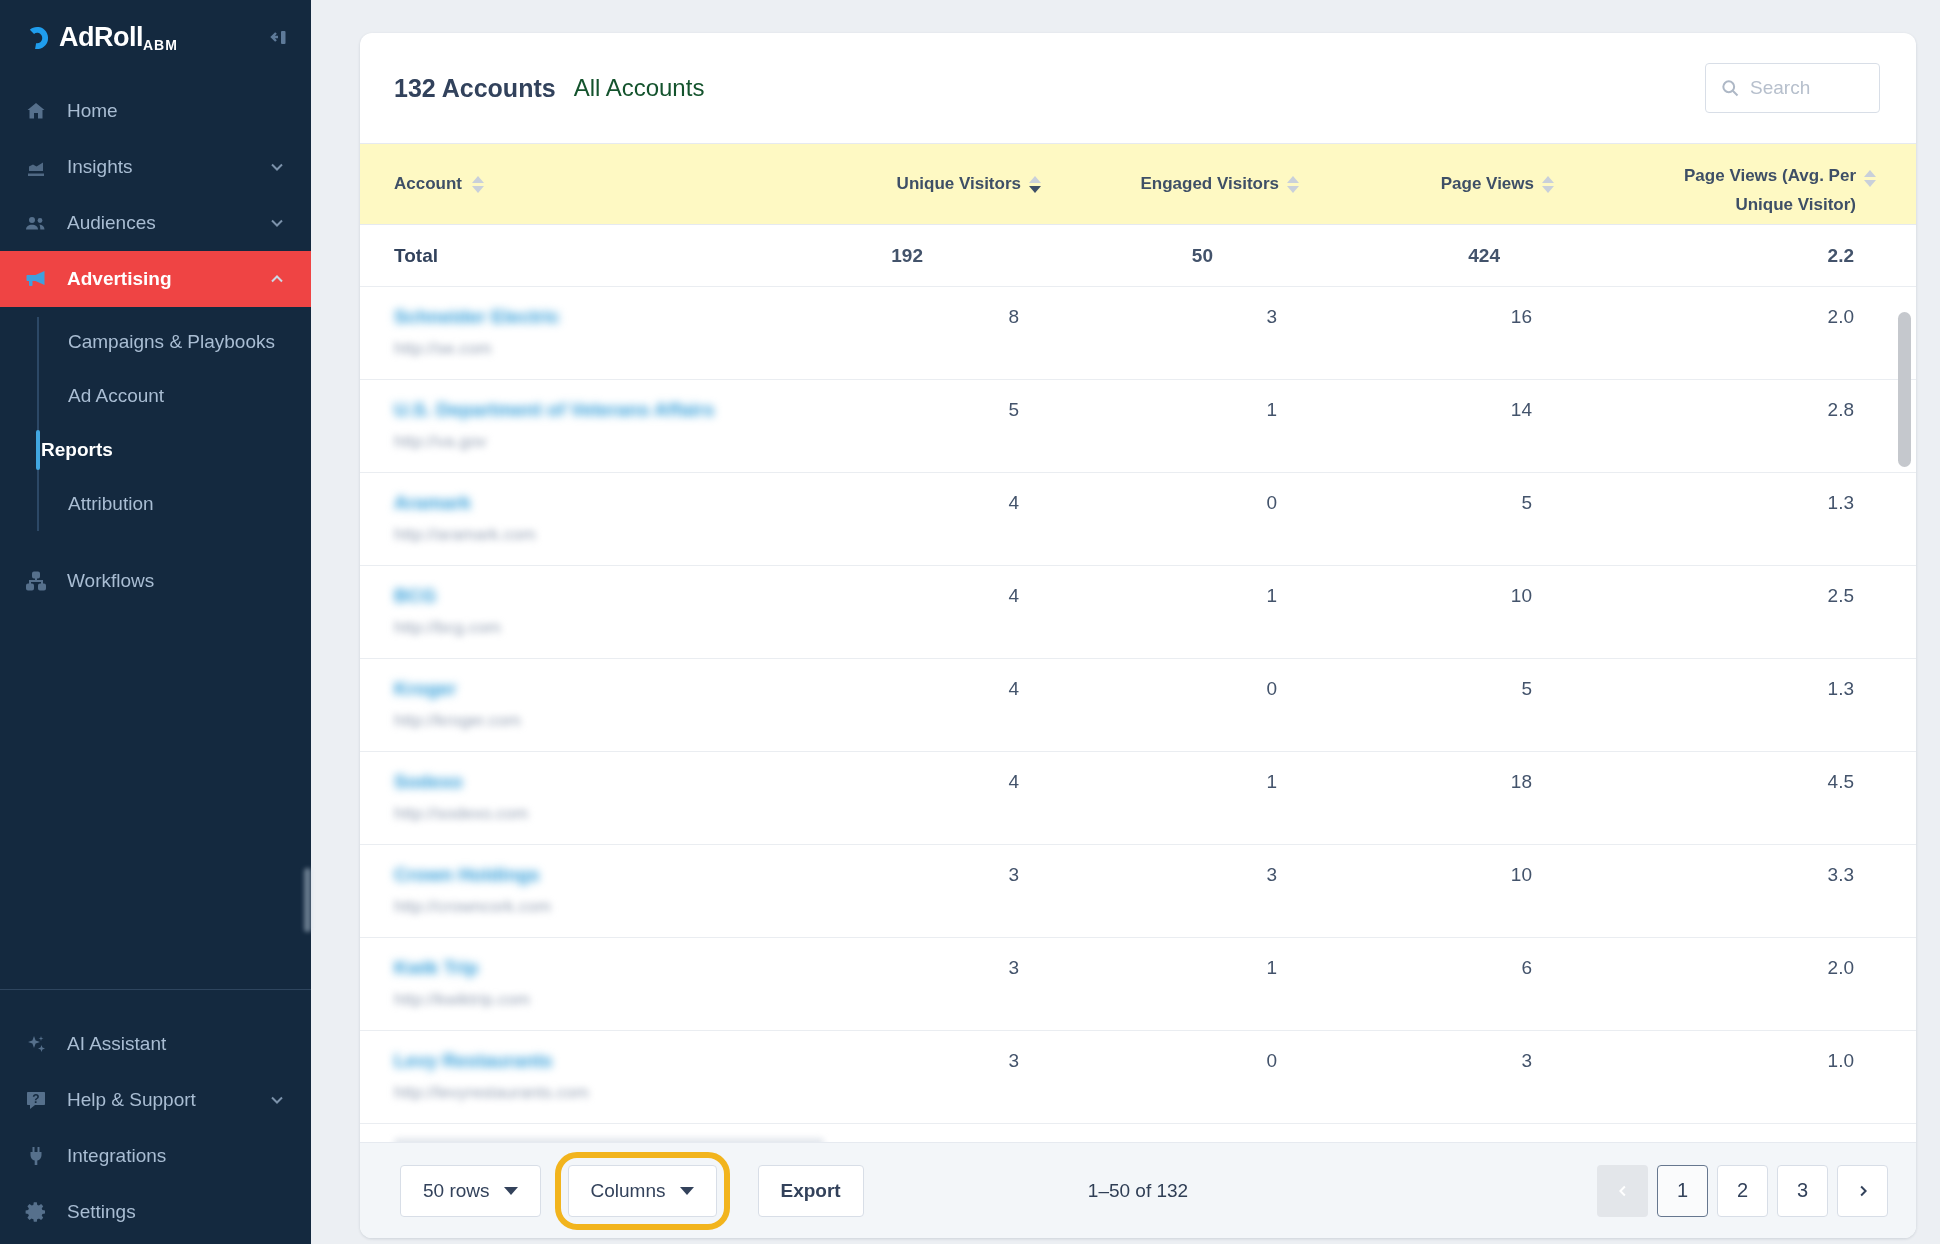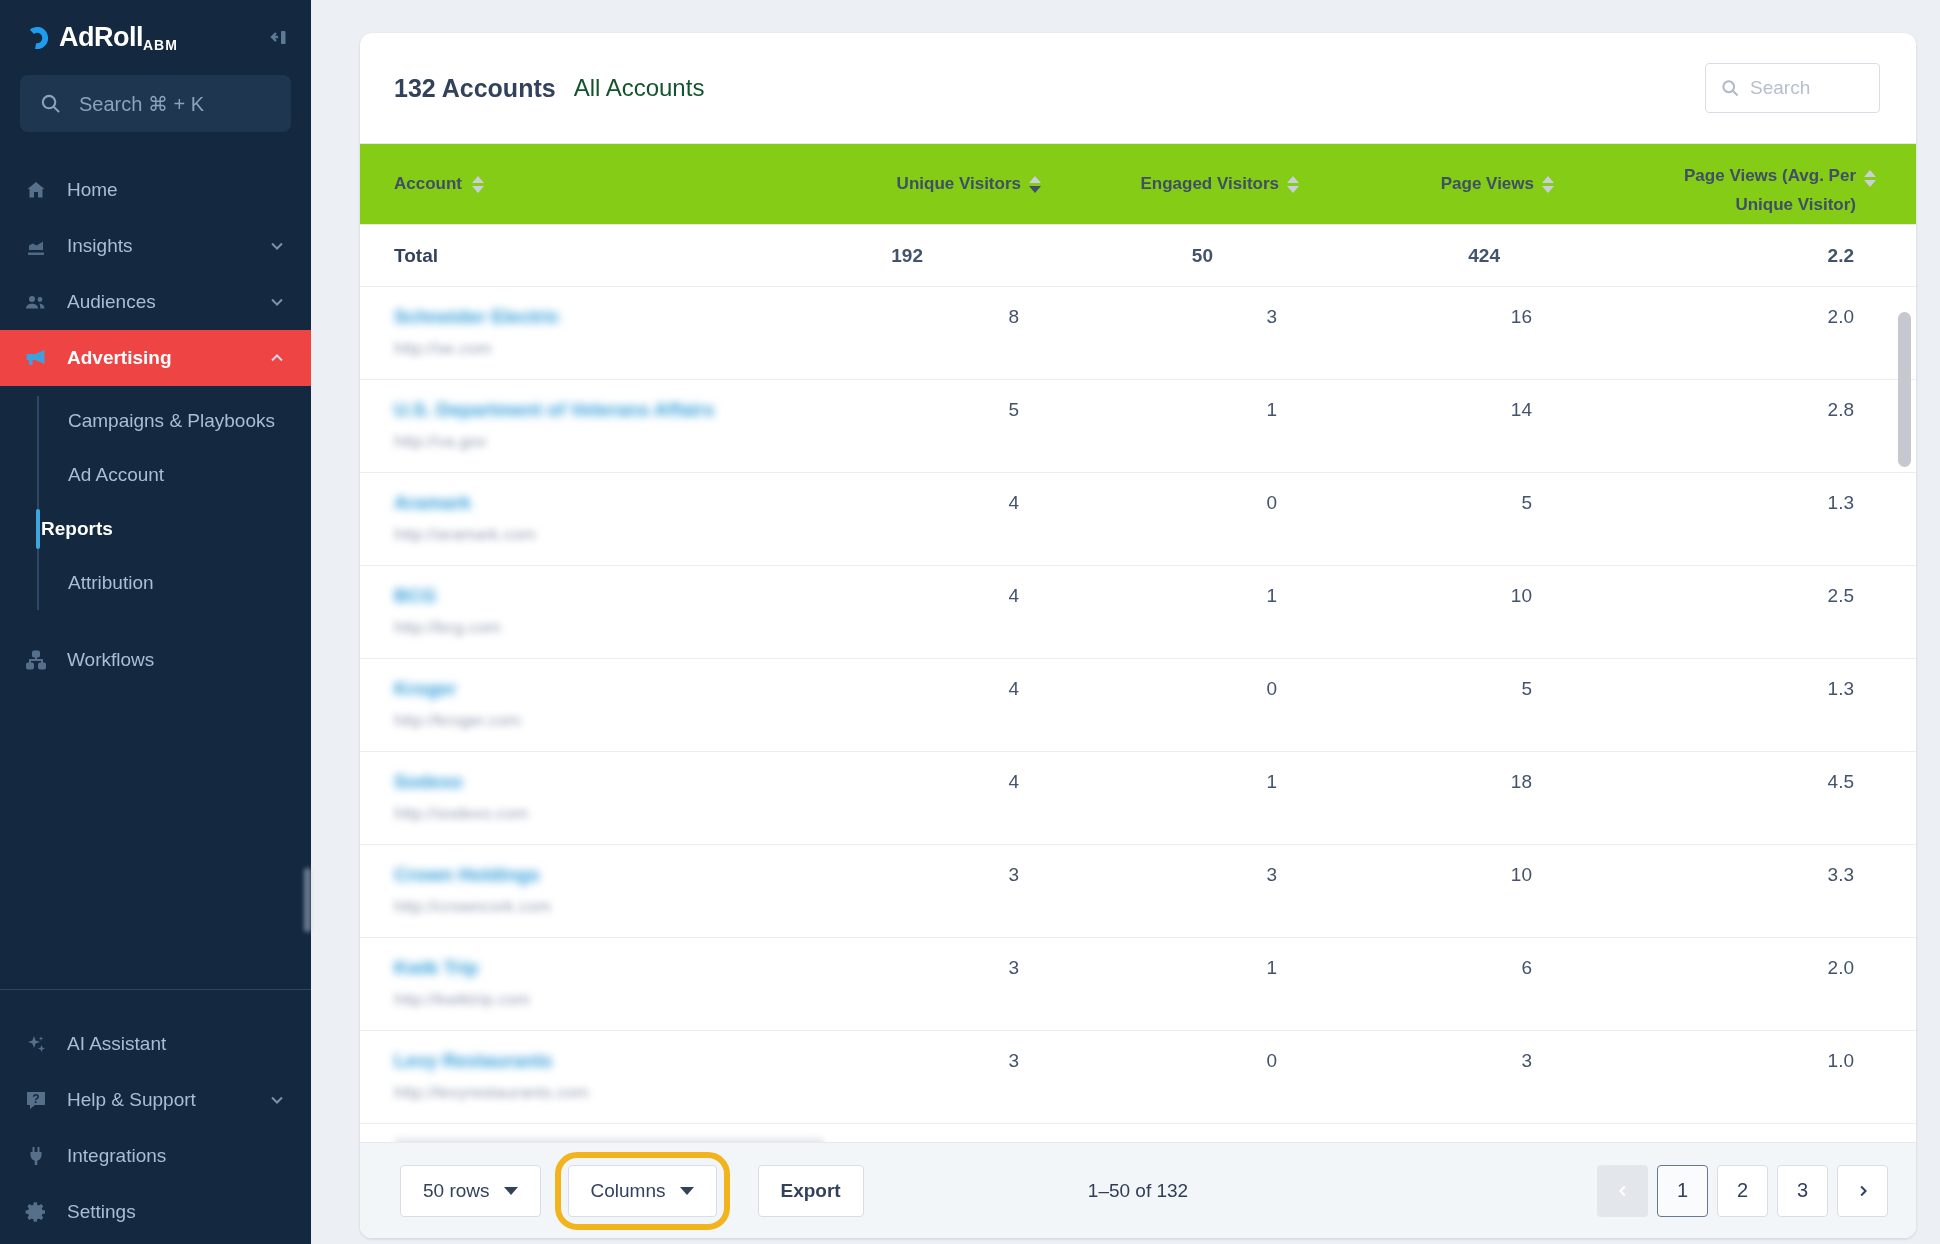--- a/index.html
+++ b/index.html
@@ -40,21 +40,21 @@
   .card { background:#fff; border-radius:12px; box-shadow:0 1px 3px rgba(16,36,59,.14); height:100%; display:flex; flex-direction:column; overflow:hidden; }
 
   .card-head { height:110px; flex:0 0 110px; display:flex; align-items:center; padding:0 36px 0 34px; }
   .acc-title { font-size:25px; font-weight:700; color:#32425C; }
   .acc-sub { font-size:24px; color:#14532d; margin-left:18px; }
   .head-search { margin-left:auto; width:175px; height:50px; border:1px solid #D8DEE7; border-radius:4px; display:flex; align-items:center; gap:10px; padding:0 14px; color:#AEB8C6; cursor:text; }
   .head-search input { border:none; outline:none; width:100px; font-size:19px; font-family:inherit; color:#33425B; }
   .head-search input::placeholder { color:#B6BFCC; }
 
   .grid { display:grid; grid-template-columns:minmax(0,1fr) 250px 258px 255px 322px; }
-  .thead { background:#84cc16; border-top:1px solid #E6EAF0; border-bottom:1px solid #E6EAF0; min-height:82px; align-items:center; }
+  .thead { background:#fef9c3; border-top:1px solid #E6EAF0; border-bottom:1px solid #E6EAF0; min-height:82px; align-items:center; }
   .th { font-size:17px; font-weight:600; color:#3E4F66; display:flex; align-items:center; cursor:pointer; }
   .th.first { padding-left:34px; }
   .th.num { justify-content:flex-end; padding-right:40px; gap:8px; }
   .th .wrapcap { display:inline-block; width:190px; text-align:right; line-height:1.7; }
 
   .sorticon { display:inline-flex; flex-direction:column; gap:3px; }
   .sorticon .tri-up { width:0; height:0; border-left:6px solid transparent; border-right:6px solid transparent; border-bottom:7px solid #C9D0DA; }
   .sorticon .tri-dn { width:0; height:0; border-left:6px solid transparent; border-right:6px solid transparent; border-top:7px solid #C9D0DA; }
   .sorticon.desc .tri-dn { border-top-color:#3E4F66; }
 
@@ -102,29 +102,20 @@
       <span class="brand-sub">ABM</span>
     </div>
     <span class="collapse-btn">
       <svg width="24" height="24" viewBox="0 0 24 24" fill="none" stroke="currentColor" stroke-width="2.4">
           <path d="M11 7l-4 4 4 4M7 11h6"></path>
           <rect x="16" y="5" width="4.5" height="13" rx="1" fill="currentColor" stroke="none"></rect>
         </svg>
     </span>
   </div>
 
-  <div class="side-search">
-    <span>
-      <svg width="23" height="23" viewBox="0 0 24 24" fill="none" stroke="currentColor" stroke-width="2.2">
-          <circle cx="10.5" cy="10.5" r="6.5"></circle>
-          <path d="M15.3 15.3L21 21"></path>
-        </svg>
-    </span>
-    <span>Search ⌘ + K</span>
-  </div>
 
   <nav class="nav">
     <div class="nav-item">
       <span class="ico">
         <svg width="24" height="24" viewBox="0 0 24 24" fill="currentColor">
             <path d="M12 4l8.5 7h-2v8.5h-4.5v-5.5h-4v5.5H5.5V11h-2z"></path>
           </svg>
       </span>
       <span>Home</span>
     </div>

